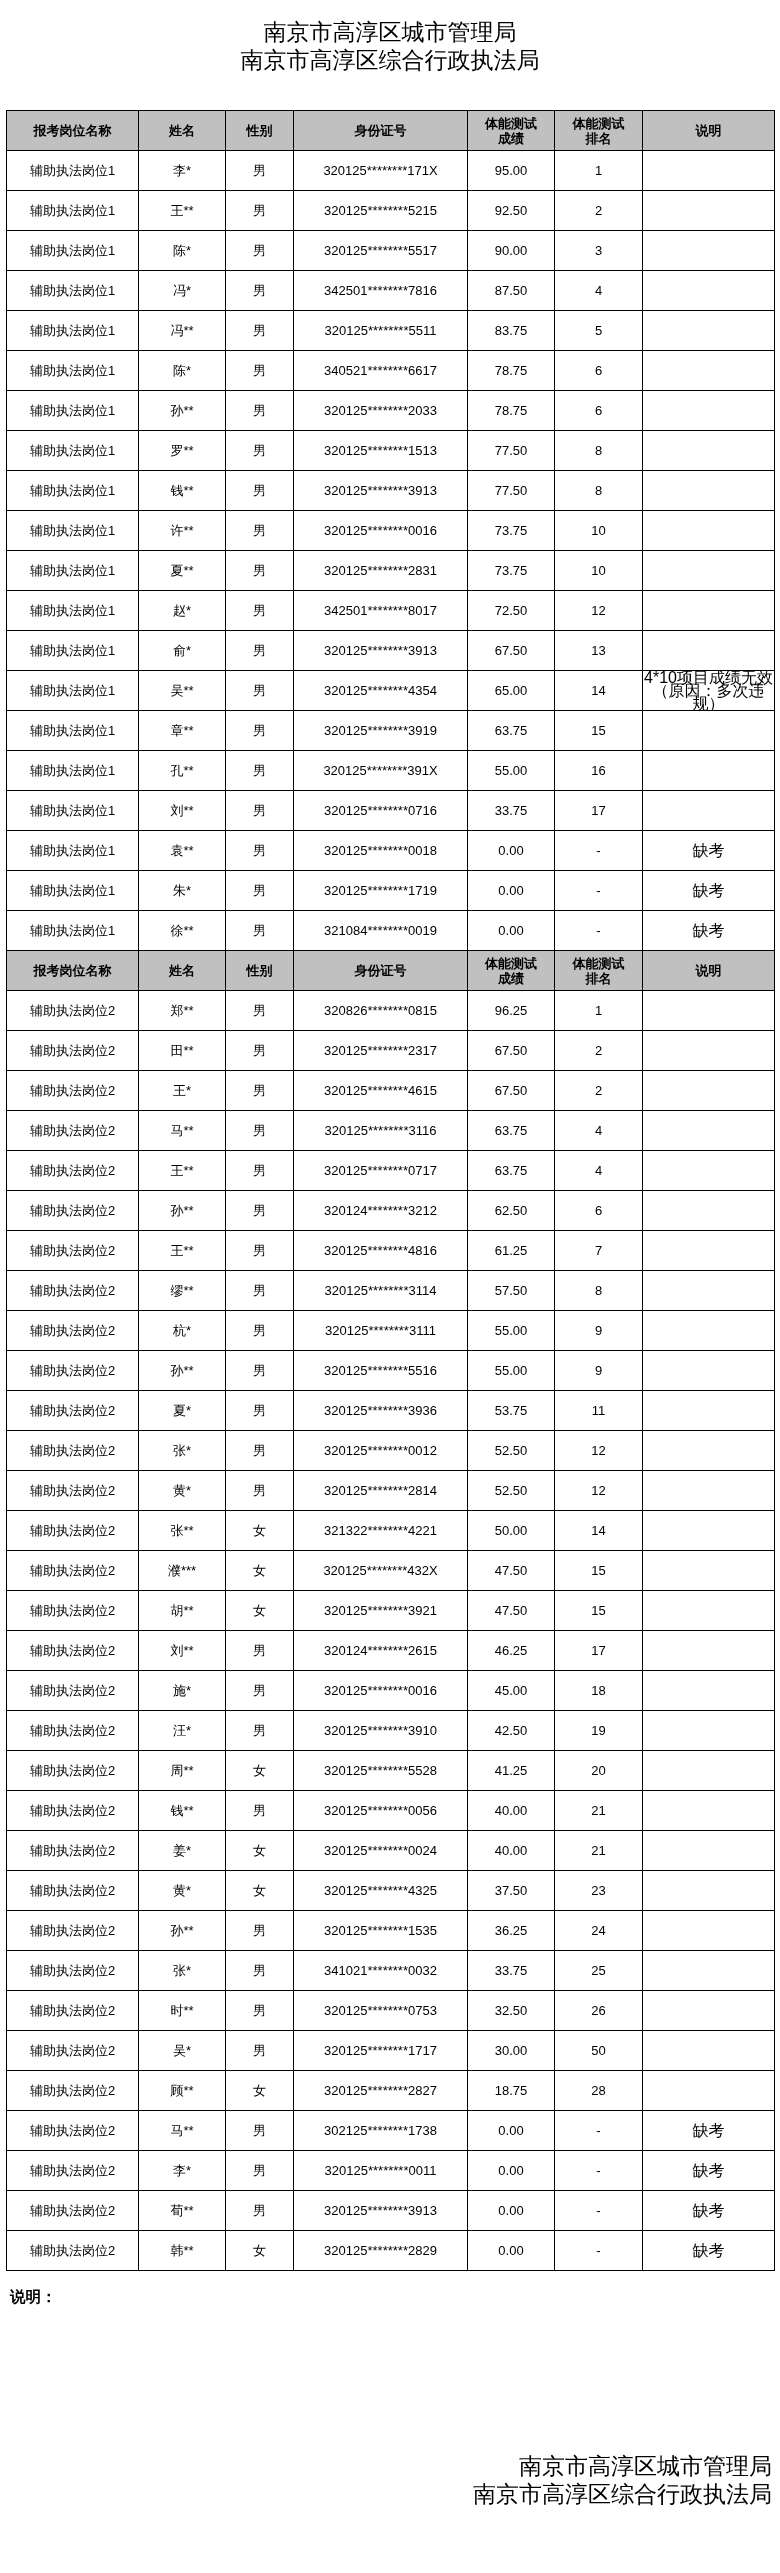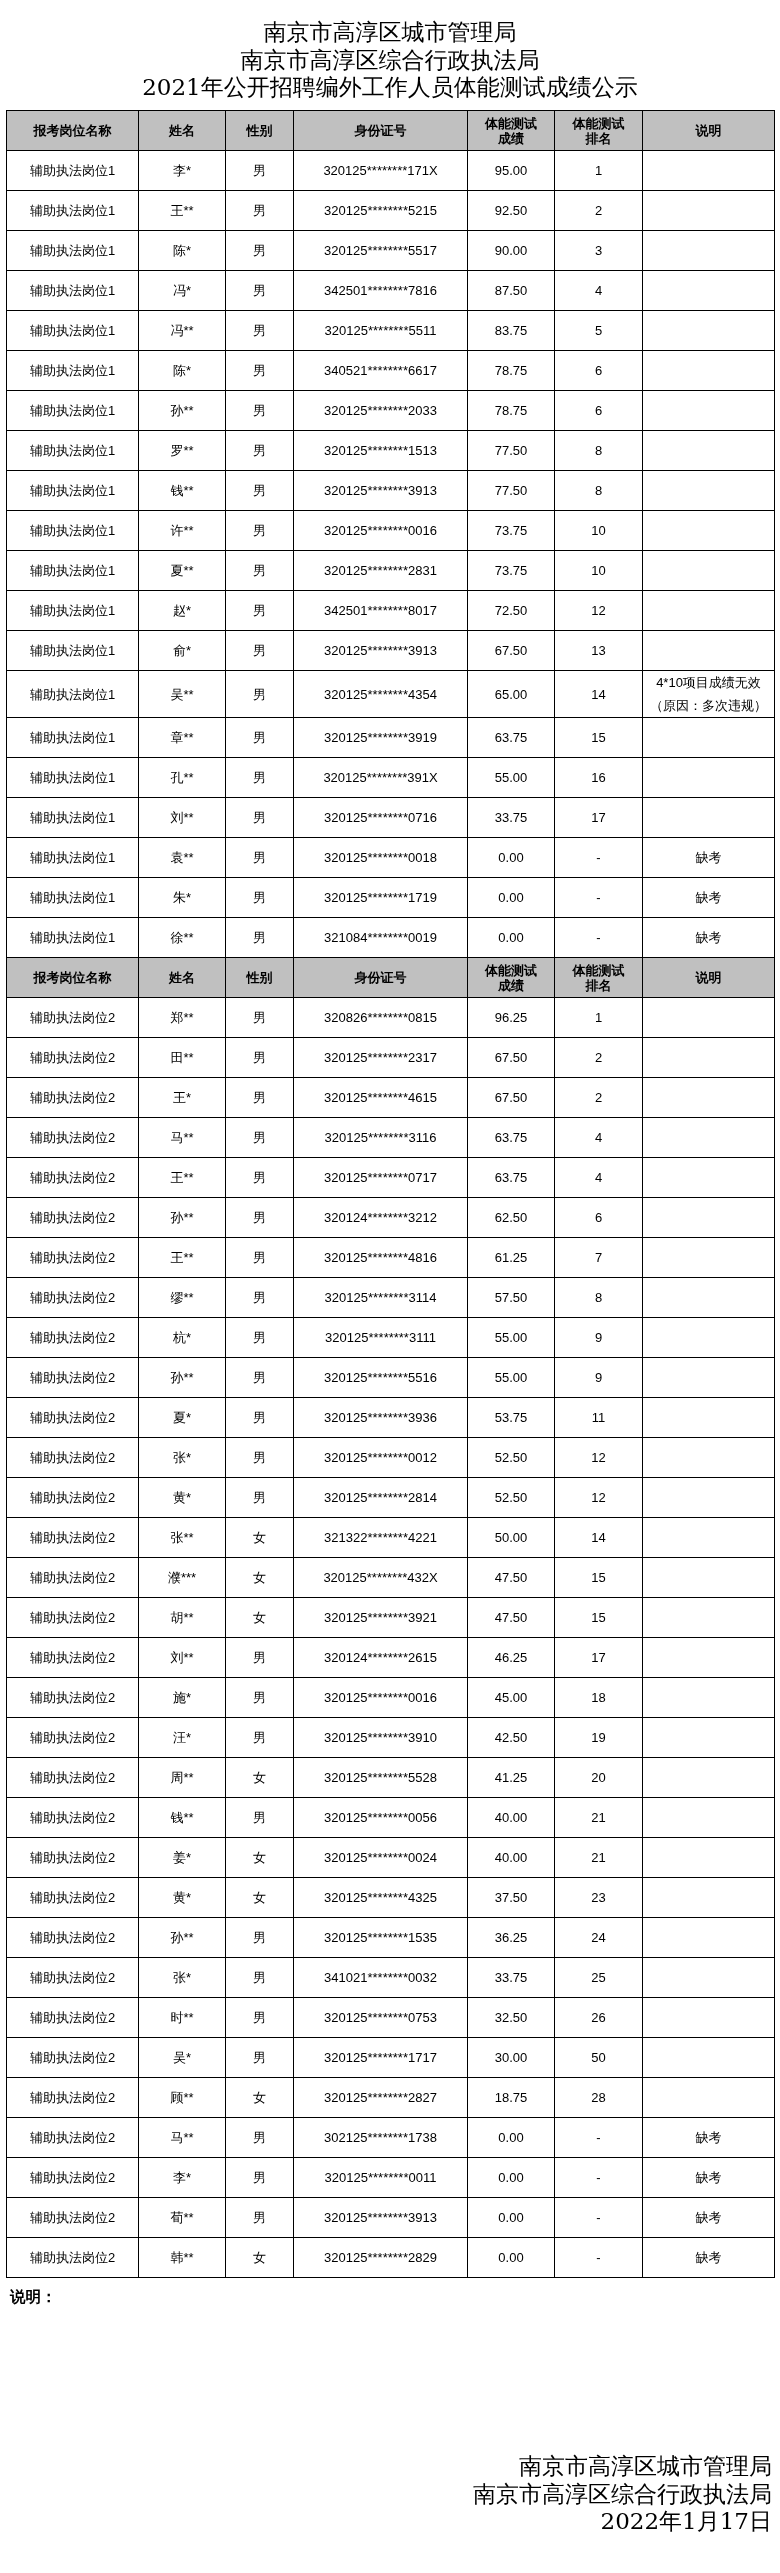--- a/index.html
+++ b/index.html
@@ -49,22 +49,22 @@
       white-space: pre-line;
     }
     table.results td {
       font-family: "Liberation Sans", sans-serif;
       font-size: 13px;
       line-height: 15px;
       white-space: nowrap;
     }
     table.results td.remark {
       white-space: pre-line;
-      font-size: 13px;
-      line-height: 23px;
+      font-size: 16px;
+      line-height: 13px;
       margin-top: 24px;
     }
 
     .notes {
       position: absolute;
       top: 2288px;
       left: 10px;
       width: 765px;
       font-family: "DejaVu Sans", sans-serif;
       font-weight: bold;
@@ -83,21 +83,20 @@
       line-height: 27.5px;
     }
     .signature .sig-line { display: block; white-space: nowrap; }
   </style>
 </head>
 <body>
 
 <div class="title-block">
   <span class="title-line">南京市高淳区城市管理局</span>
     <span class="title-line">南京市高淳区综合行政执法局</span>
-    <span class="title-line">2021年公开招聘编外工作人员体能测试成绩公示</span>
 </div>
 
 <table class="results">
   <colgroup>
     <col style="width:132px">
     <col style="width:87px">
     <col style="width:68px">
     <col style="width:174px">
     <col style="width:87px">
     <col style="width:88px">
@@ -602,14 +601,13 @@
   </tbody>
 </table>
 
 <div class="notes">
   <span class="note-line">说明：</span>
 </div>
 
 <div class="signature">
   <span class="sig-line">南京市高淳区城市管理局</span>
     <span class="sig-line">南京市高淳区综合行政执法局</span>
-    <span class="sig-line">2022年1月17日</span>
 </div>
 
 </body></html>

